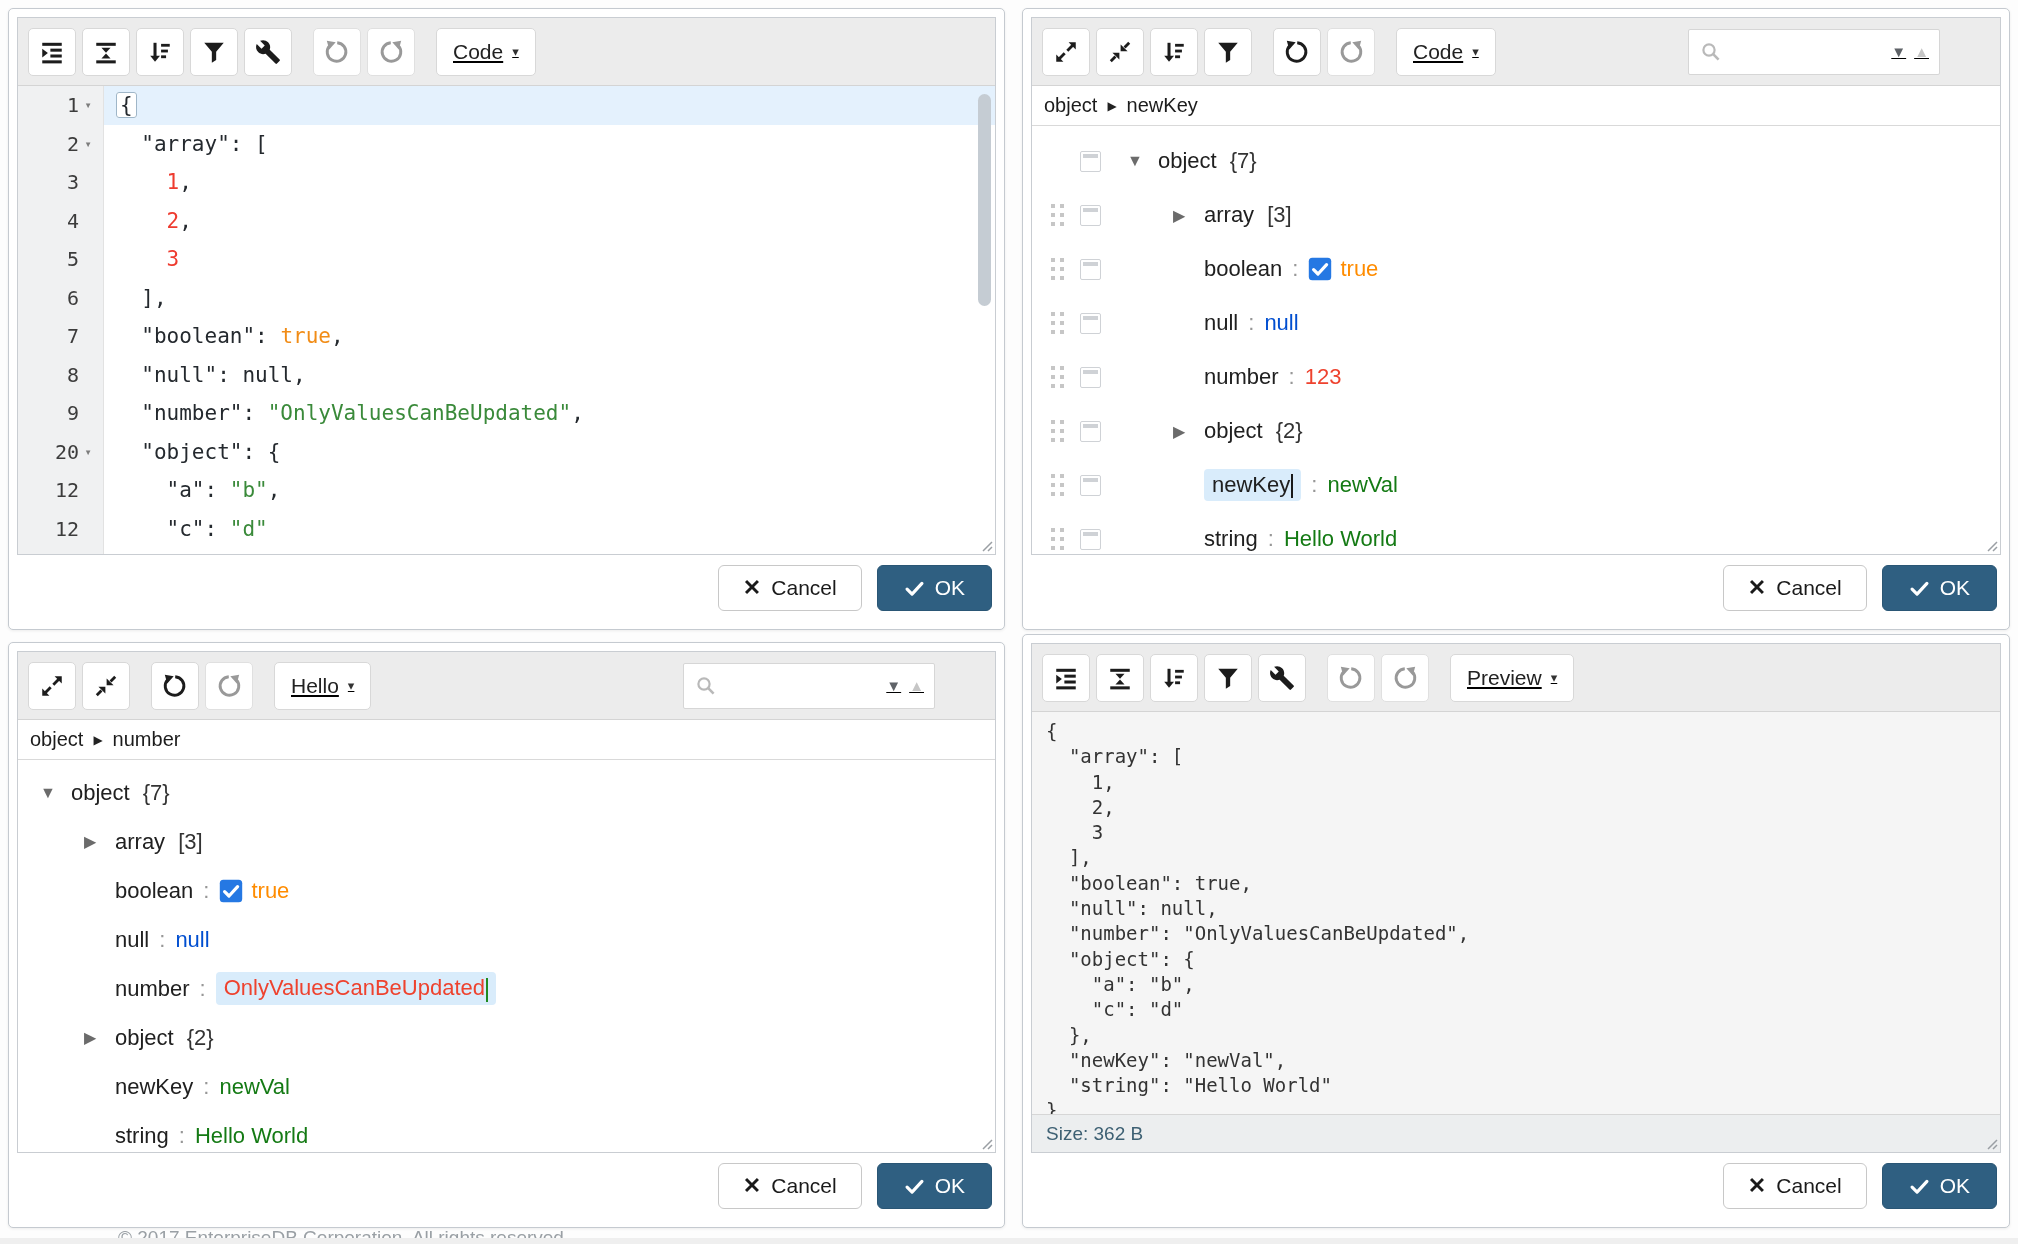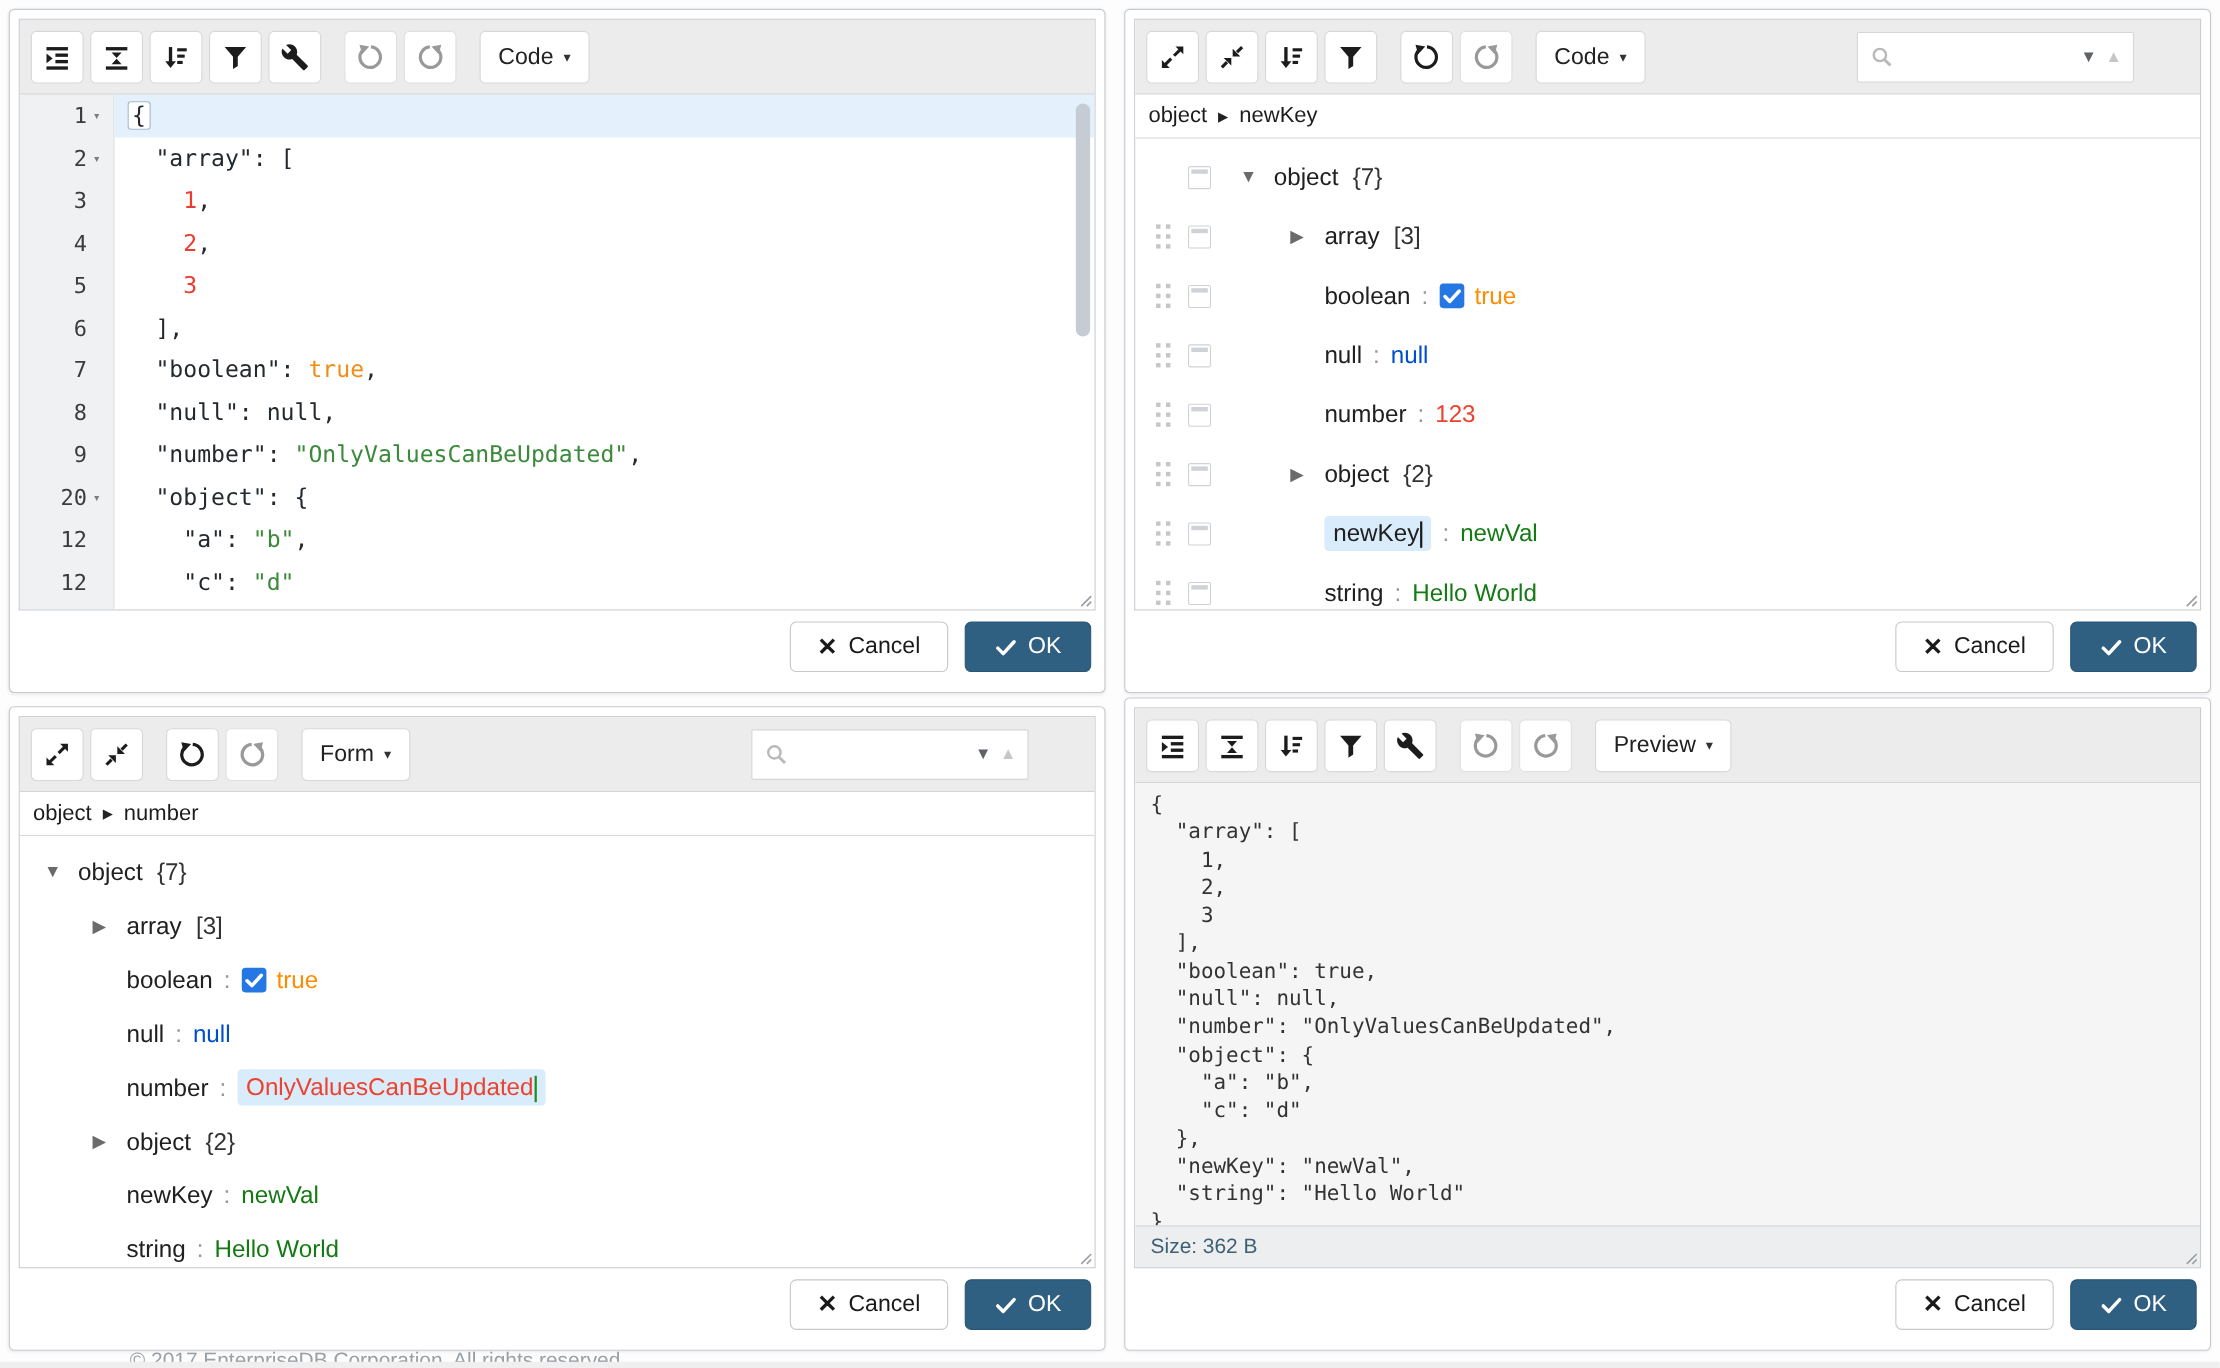--- a/index.html
+++ b/index.html
@@ -13,21 +13,21 @@
   #dlg-code    { left:8px;    top:8px;   width:997px; height:622px; }
   #dlg-tree    { left:1022px; top:8px;   width:988px; height:622px; }
   #dlg-form    { left:8px;    top:642px; width:997px; height:586px; }
   #dlg-preview { left:1022px; top:634px; width:988px; height:594px; }
 
   .editor { flex:1; min-height:0; border:1px solid #c9cdd2; display:flex; flex-direction:column;
     overflow:hidden; position:relative; background:#fff; }
 
   
   .menu { background:#ececec; border-bottom:1px solid #d4d4d4; height:68px; flex:none;
-    display:flex; align-items:center; gap:6px; padding:0 10px; }
+    display:flex; align-items:center; gap:6px; padding:0 10px;text-decoration:underline; }
   .tbtn { width:48px; height:48px; background:#fff; border:1px solid #d8d8d8; border-radius:5px;
     display:flex; align-items:center; justify-content:center; color:#1c1c1c; flex:none; cursor:pointer; }
   .tbtn.dis { color:#999; border-color:#e0e0e0; }
   .tbtn .ic { display:flex; }
   .tsep { width:9px; flex:none; }
   .modebtn { height:48px; background:#fff; border:1px solid #d8d8d8; border-radius:5px;
     display:flex; align-items:center; padding:0 16px; font-size:21px; color:#222; flex:none; cursor:pointer; }
   .modebtn .caret { font-size:13px; margin-left:9px; color:#333; }
   .searchbox { margin-left:auto; margin-right:50px; width:252px; height:46px; background:#fff;
     border:1px solid #d6d6d6; border-radius:2px; display:flex; align-items:center; padding:0 10px; }
@@ -588,21 +588,21 @@
               <svg viewBox="0 0 24 24" width="26" height="26">
                 <g transform="translate(24 0) scale(-1 1)">
                   <path fill="none" stroke="currentColor" stroke-width="2.7" d="M5.2 6.2 A 8.6 8.6 0 1 0 12.2 3.4"></path>
                   <path fill="currentColor" d="M2.6 1.6 L10.8 3.1 L4.8 9.6 Z"></path>
                 </g>
               </svg>
             </span>
           </div>
           <span class="tsep"></span>
           <div class="modebtn">
-            <span>Form</span>
+            <span>Hello</span>
             <span class="caret">▾</span>
           </div>
           <div class="searchbox">
             <span class="mag">
               <svg viewBox="0 0 24 24" width="24" height="24">
                 <circle cx="10" cy="10" r="5.6" fill="none" stroke="currentColor" stroke-width="2.2"></circle>
                 <path d="M14.2 14.2 L19.6 19.6" stroke="currentColor" stroke-width="2.6"></path>
               </svg>
             </span>
             <span class="sinput"></span>

